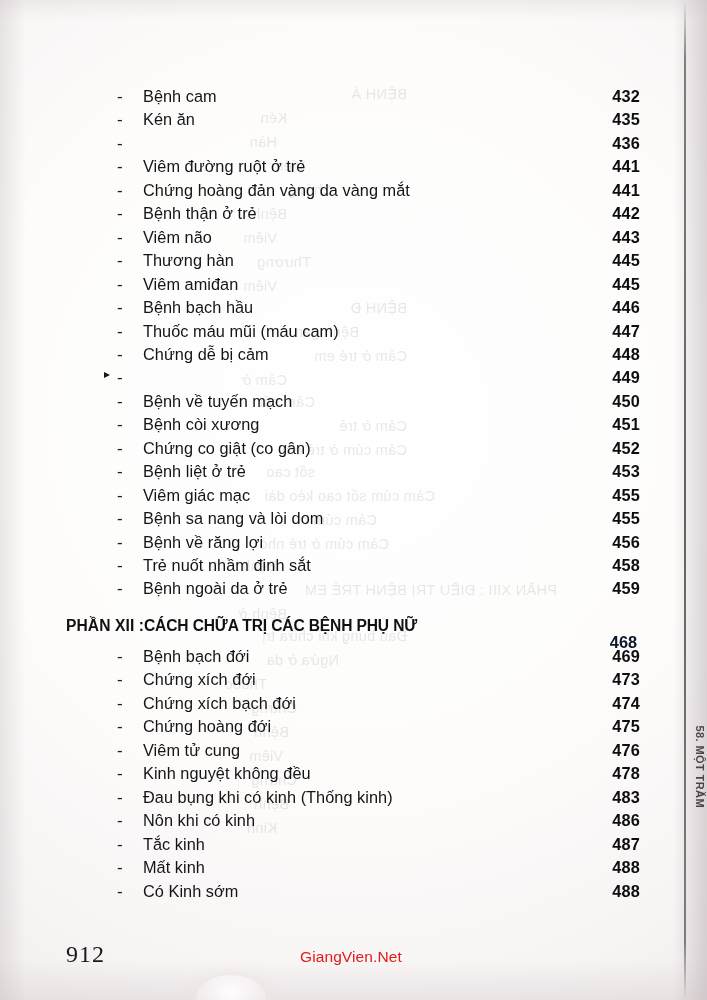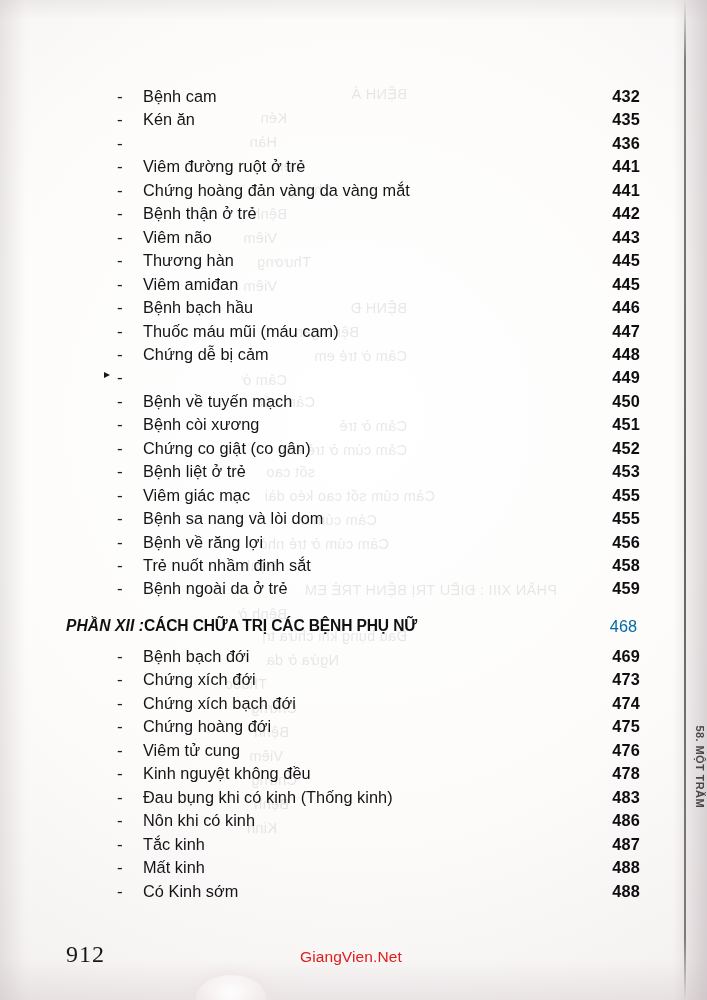--- a/index.html
+++ b/index.html
@@ -141,45 +141,44 @@
     position: absolute;
     left: 66px;
     top: 613px;
     width: 574px;
     height: 26px;
   }
   #part-heading .part-name {
     position: absolute;
     left: 0; top: 0;
     font-size: 15.6px;
-    font-style: italic;
     font-weight: bold;
     color: #111113;
     line-height: 26px;
     white-space: nowrap;
     letter-spacing: 0.1px;
   }
   #part-heading .part-title {
     position: absolute;
     left: 78px; top: 0;
     font-size: 15.6px;
     font-weight: bold;
     color: #111113;
     line-height: 26px;
     white-space: nowrap;
     letter-spacing: -0.15px;
   }
   #part-heading .part-page {
     position: absolute;
-    right: 3px; top: 0;
+    right: 3px; top: 16px;
     width: 70px;
     text-align: right;
     font-size: 16.3px;
-    font-weight: normal;
-    color: #0369a1;
+    font-weight: bold;
+    color: #0f172a;
     line-height: 26px;
   }
 
   
   #folio {
     position: absolute;
     left: 66px;
     top: 941px;
     font-family: "Liberation Serif", serif;
     font-size: 24px;

